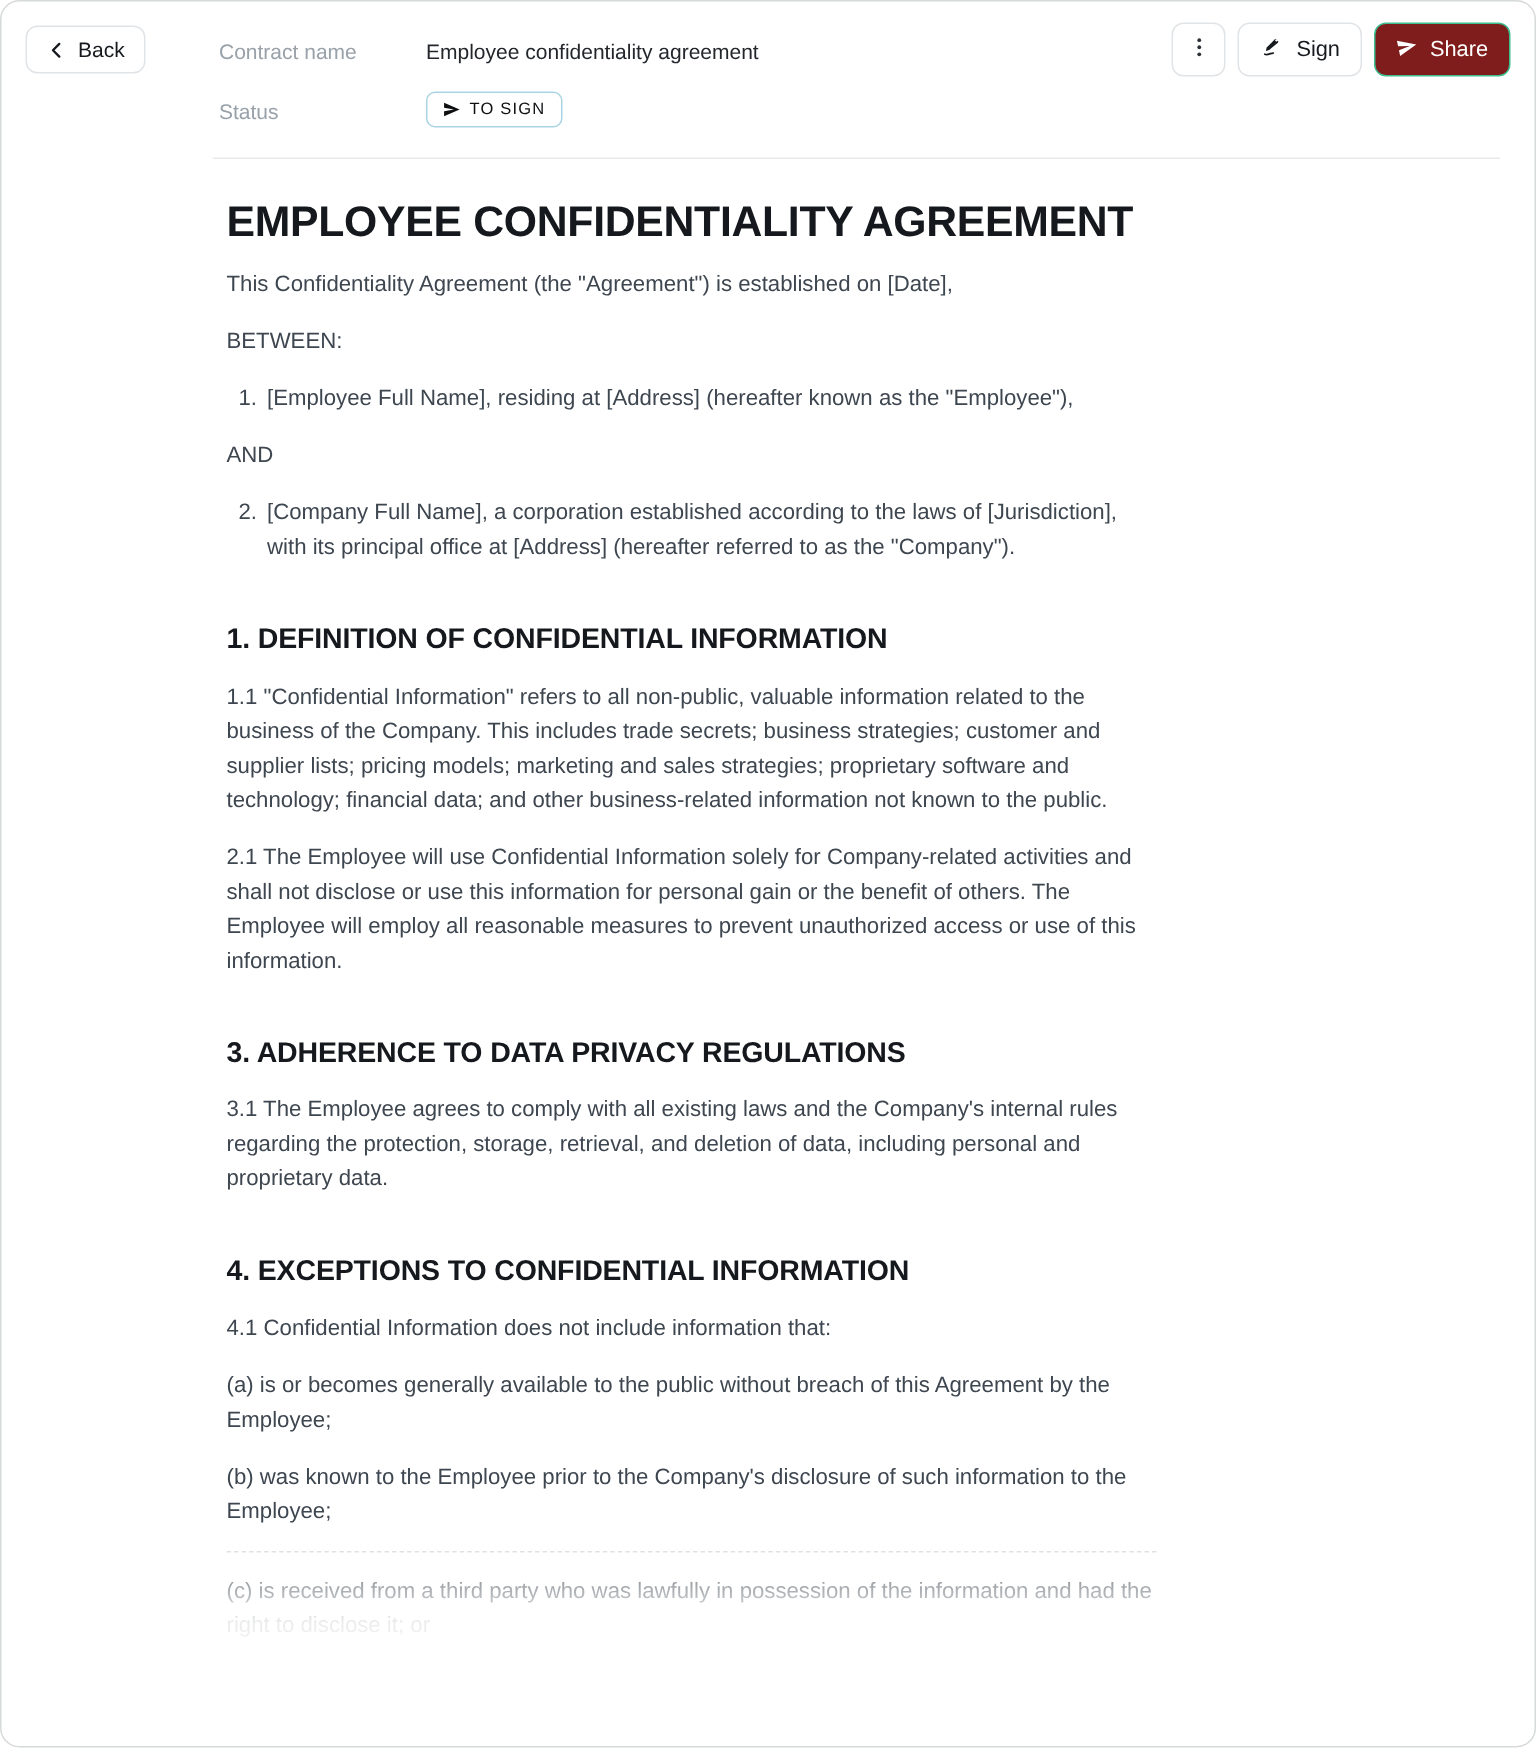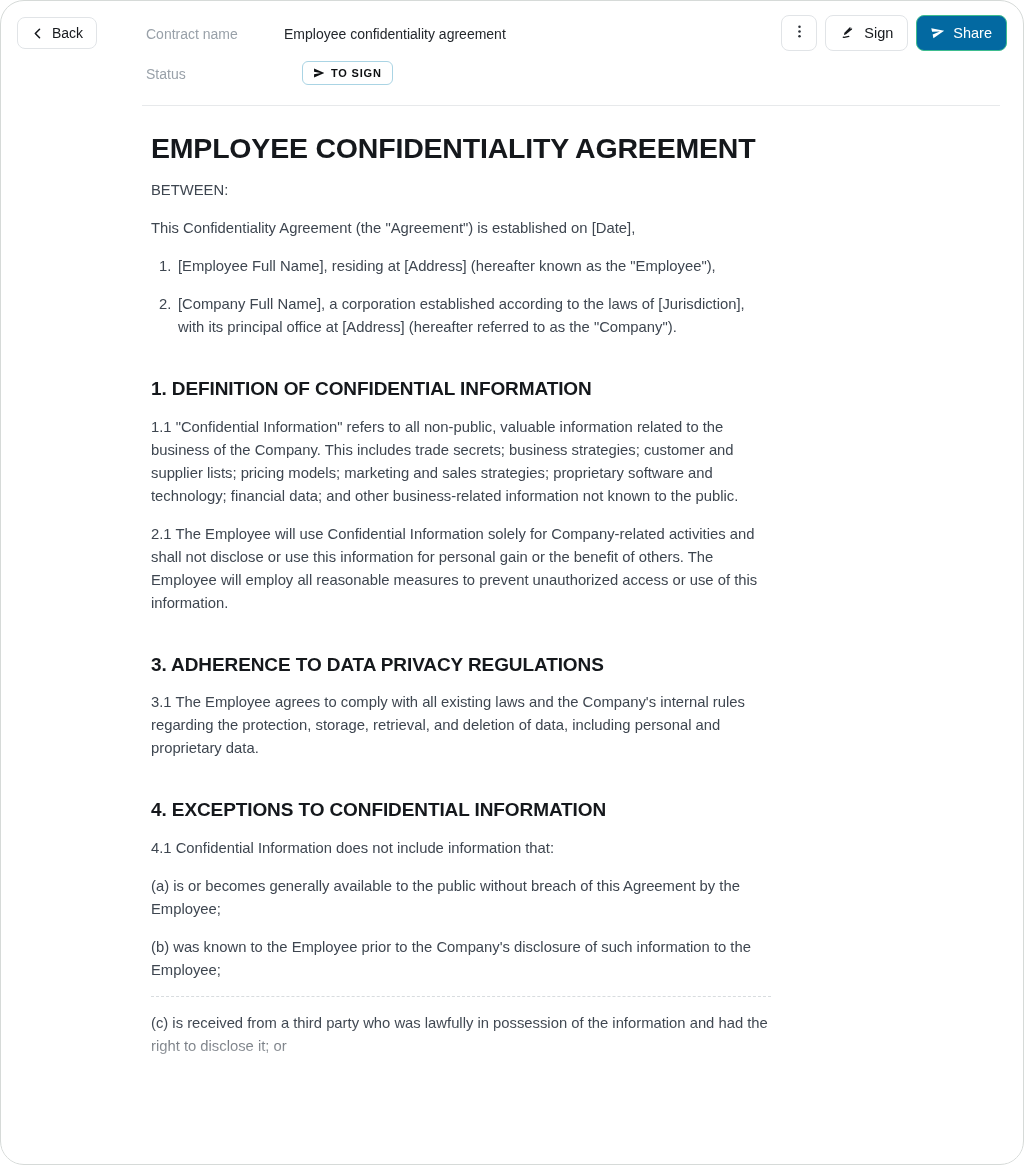--- a/index.html
+++ b/index.html
@@ -7,21 +7,21 @@
   body {
     width: 1024px; height: 1165px;
     background: #ffffff;
     font-family: "Liberation Sans", "DejaVu Sans", sans-serif;
     -webkit-font-smoothing: antialiased;
   }
   .card {
     position: absolute; inset: 0;
     background: #fff;
     border: 1px solid #d6dad8;
-    border-radius: 24px;
+    border-radius: 13px;
     overflow: hidden;
   }
 
   
   .header { position: relative; height: 105px; }
   .back-btn {
     position: absolute; left: 16px; top: 16px;
     height: 32px; padding: 0 13px;
     display: inline-flex; align-items: center; gap: 8px;
     background: #fff; border: 1px solid #e1e4e7; border-radius: 8px;
@@ -37,40 +37,39 @@
   .meta-label.row2 { top: 65px; }
   .contract-title {
     position: absolute; left: 283px; top: 25px;
     font-size: 14px; color: #23272c; line-height: 16px;
   }
   .status-badge {
     position: absolute; left: 283px; top: 60px;
     height: 24px; padding: 0 10px;
     display: inline-flex; align-items: center; gap: 6px;
     background: #fff; border: 1px solid #aad4e4; border-radius: 6px;
-    font-size: 11px; font-weight: 700; letter-spacing: 0.8px;
+    font-size: 11px; font-weight: 400; letter-spacing: 0.8px;
     color: #0d0f11;
-    margin-left: 18px;
   }
   .status-badge svg { display: block; }
 
   .actions {
     position: absolute; top: 14px; right: 16px;
     display: flex; gap: 8px; align-items: center; padding-left: 20px;
   }
   .btn {
     height: 36px; border-radius: 8px;
     display: inline-flex; align-items: center; justify-content: center; gap: 8px;
     font-size: 14.5px; cursor: pointer; font-family: inherit;
     background: #fff; border: 1px solid #e1e4e7; color: #16191d;
     padding: 0 14px;
   }
   .btn.icon-only { width: 36px; padding: 0; }
   .btn.share {
-    background: #0369a1; border-color: #3ebd8f; color: #fff;
+    background: #7f1d1d; border-color: #3ebd8f; color: #fff;
   }
   .header-divider {
     position: absolute; left: 141px; right: 23px; top: 104px;
     height: 1px; background: #e7e9eb;
   }
 
   
   .content {
     position: absolute; left: 150px; top: 118px; width: 620px;
   }
@@ -169,26 +168,27 @@
         <span>Share</span>
       </button>
     </div>
 
     <div class="header-divider"></div>
   </div>
 
   <div class="content">
     <h1 class="doc-title">EMPLOYEE CONFIDENTIALITY AGREEMENT</h1>
     <div>
+        <p class="doc-p">This Confidentiality Agreement (the "Agreement") is established on [Date],</p>
         <p class="doc-p">BETWEEN:</p>
-        <p class="doc-p">This Confidentiality Agreement (the "Agreement") is established on [Date],</p>
         <div class="doc-li">
           <span class="doc-li-num">1.</span>
           <span class="doc-li-text">[Employee Full Name], residing at [Address] (hereafter known as the "Employee"),</span>
         </div>
+        <p class="doc-p">AND</p>
         <div class="doc-li">
           <span class="doc-li-num">2.</span>
           <span class="doc-li-text">[Company Full Name], a corporation established according to the laws of [Jurisdiction], with its principal office at [Address] (hereafter referred to as the "Company").</span>
         </div>
         <h2 class="doc-h2">1. DEFINITION OF CONFIDENTIAL INFORMATION</h2>
         <p class="doc-p">1.1 "Confidential Information" refers to all non-public, valuable information related to the business of the Company. This includes trade secrets; business strategies; customer and supplier lists; pricing models; marketing and sales strategies; proprietary software and technology; financial data; and other business-related information not known to the public.</p>
         <p class="doc-p">2.1 The Employee will use Confidential Information solely for Company-related activities and shall not disclose or use this information for personal gain or the benefit of others. The Employee will employ all reasonable measures to prevent unauthorized access or use of this information.</p>
         <h2 class="doc-h2">3. ADHERENCE TO DATA PRIVACY REGULATIONS</h2>
         <p class="doc-p">3.1 The Employee agrees to comply with all existing laws and the Company's internal rules regarding the protection, storage, retrieval, and deletion of data, including personal and proprietary data.</p>
         <h2 class="doc-h2">4. EXCEPTIONS TO CONFIDENTIAL INFORMATION</h2>

